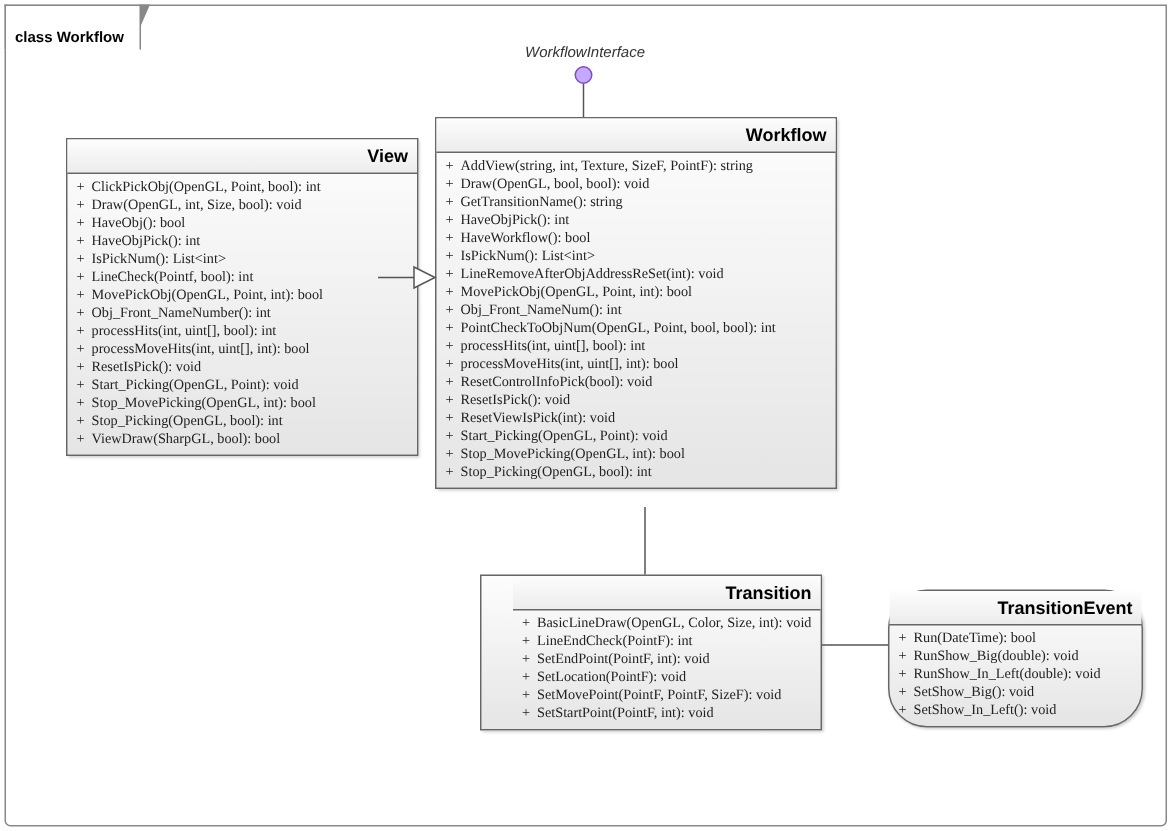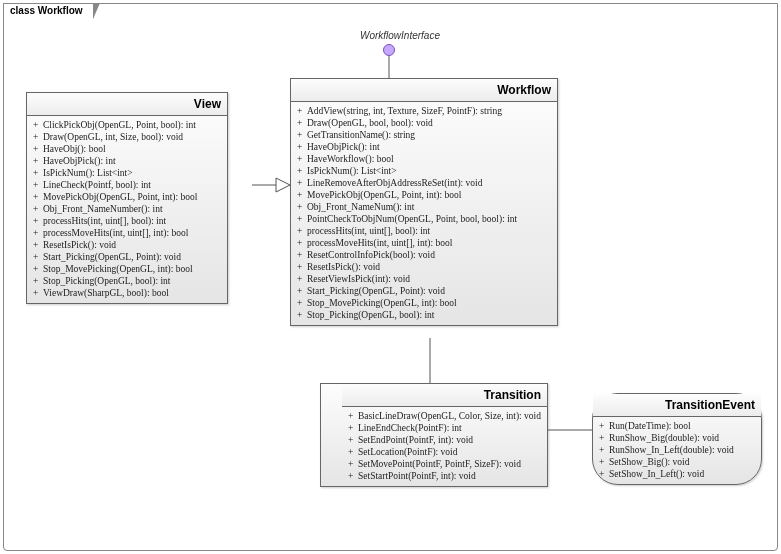--- a/index.html
+++ b/index.html
@@ -1,44 +1,44 @@
 <!DOCTYPE html>
 <html><head>
 <meta charset="utf-8">
 <style>
   * { box-sizing: border-box; margin: 0; padding: 0; }
   body { font-family: Arial, sans-serif; font-size: 10px; background: #fff; width: 781px; height: 554px; position: relative; }
   .frame { position: absolute; left: 3px; top: 3px; width: 775px; height: 548px; border: 1px solid #888; border-radius: 0 0 4px 4px; }
-  .frame-tab { position: absolute; left: -1px; top: -1px; background: #fff; border: 1px solid #888; border-bottom: none; padding: 1px 10px 2px 6px; font-weight: bold; font-size: 10px; }
+  .frame-tab { position: absolute; left: -1px; top: -1px; background: #fff; border: 1px solid #888; border-bottom: none; padding: 16px 10px 2px 6px; font-weight: bold; font-size: 10px; }
   .frame-tab::after { content: ""; position: absolute; right: -6px; top: 0; width: 0; height: 0; border-top: 15px solid #fff; border-right: 6px solid transparent; }
   .frame-tab-border::after { content: ""; position: absolute; right: -7px; top: -1px; width: 0; height: 0; border-top: 16px solid #888; border-right: 7px solid transparent; z-index: -1; }
   .class-box { position: absolute; border: 1px solid #666; background: linear-gradient(#fdfdfd, #e5e5e5); box-shadow: 1px 1px 2px rgba(0,0,0,0.2); }
   .class-title { text-align: right; font-weight: bold; padding: 4px 6px; border-bottom: 1px solid #666; font-size: 12px; background: linear-gradient(#fdfdfd, #ececec); }
   .class-ops { padding: 3px 6px 4px 6px; }
   .op { white-space: nowrap; line-height: 12px; font-size: 9.5px; color: #222; font-family: Liberation Serif, serif; }
   .op .vis { display: inline-block; width: 10px; }
-  .interface-label { position: absolute; font-size: 10px; font-style: italic; color: #333; text-align: right; }
+  .interface-label { position: absolute; font-size: 10px; font-style: italic; color: #333; text-align: center; }
   .lollipop { position: absolute; width: 12px; height: 12px; border: 1.5px solid #7a4fbf; border-radius: 50%; background: #c7a8ff; }
   svg.connectors { position: absolute; left: 0; top: 0; width: 781px; height: 554px; pointer-events: none; }
 </style>
 </head>
 <body>
 
 <div class="frame">
   <div class="frame-tab frame-tab-border">
     <span>class Workflow</span>
   </div>
 </div>
 
 <div class="interface-label" style="left:340px; top:30px; width:100px;">
   <span>WorkflowInterface</span>
 </div>
 <div class="lollipop" style="left:383px; top:44px;"></div>
 
-<div class="class-box" style="left:26px; top:92px; width:202px;">
+<div class="class-box" style="left:44px; top:92px; width:235px;">
   <div class="class-title">View</div>
   <div class="class-ops" id="ops-view">
       <div class="op"><span class="vis">+</span>ClickPickObj(OpenGL, Point, bool): int</div>
       <div class="op"><span class="vis">+</span>Draw(OpenGL, int, Size, bool): void</div>
       <div class="op"><span class="vis">+</span>HaveObj(): bool</div>
       <div class="op"><span class="vis">+</span>HaveObjPick(): int</div>
       <div class="op"><span class="vis">+</span>IsPickNum(): List&lt;int&gt;</div>
       <div class="op"><span class="vis">+</span>LineCheck(Pointf, bool): int</div>
       <div class="op"><span class="vis">+</span>MovePickObj(OpenGL, Point, int): bool</div>
       <div class="op"><span class="vis">+</span>Obj_Front_NameNumber(): int</div>

